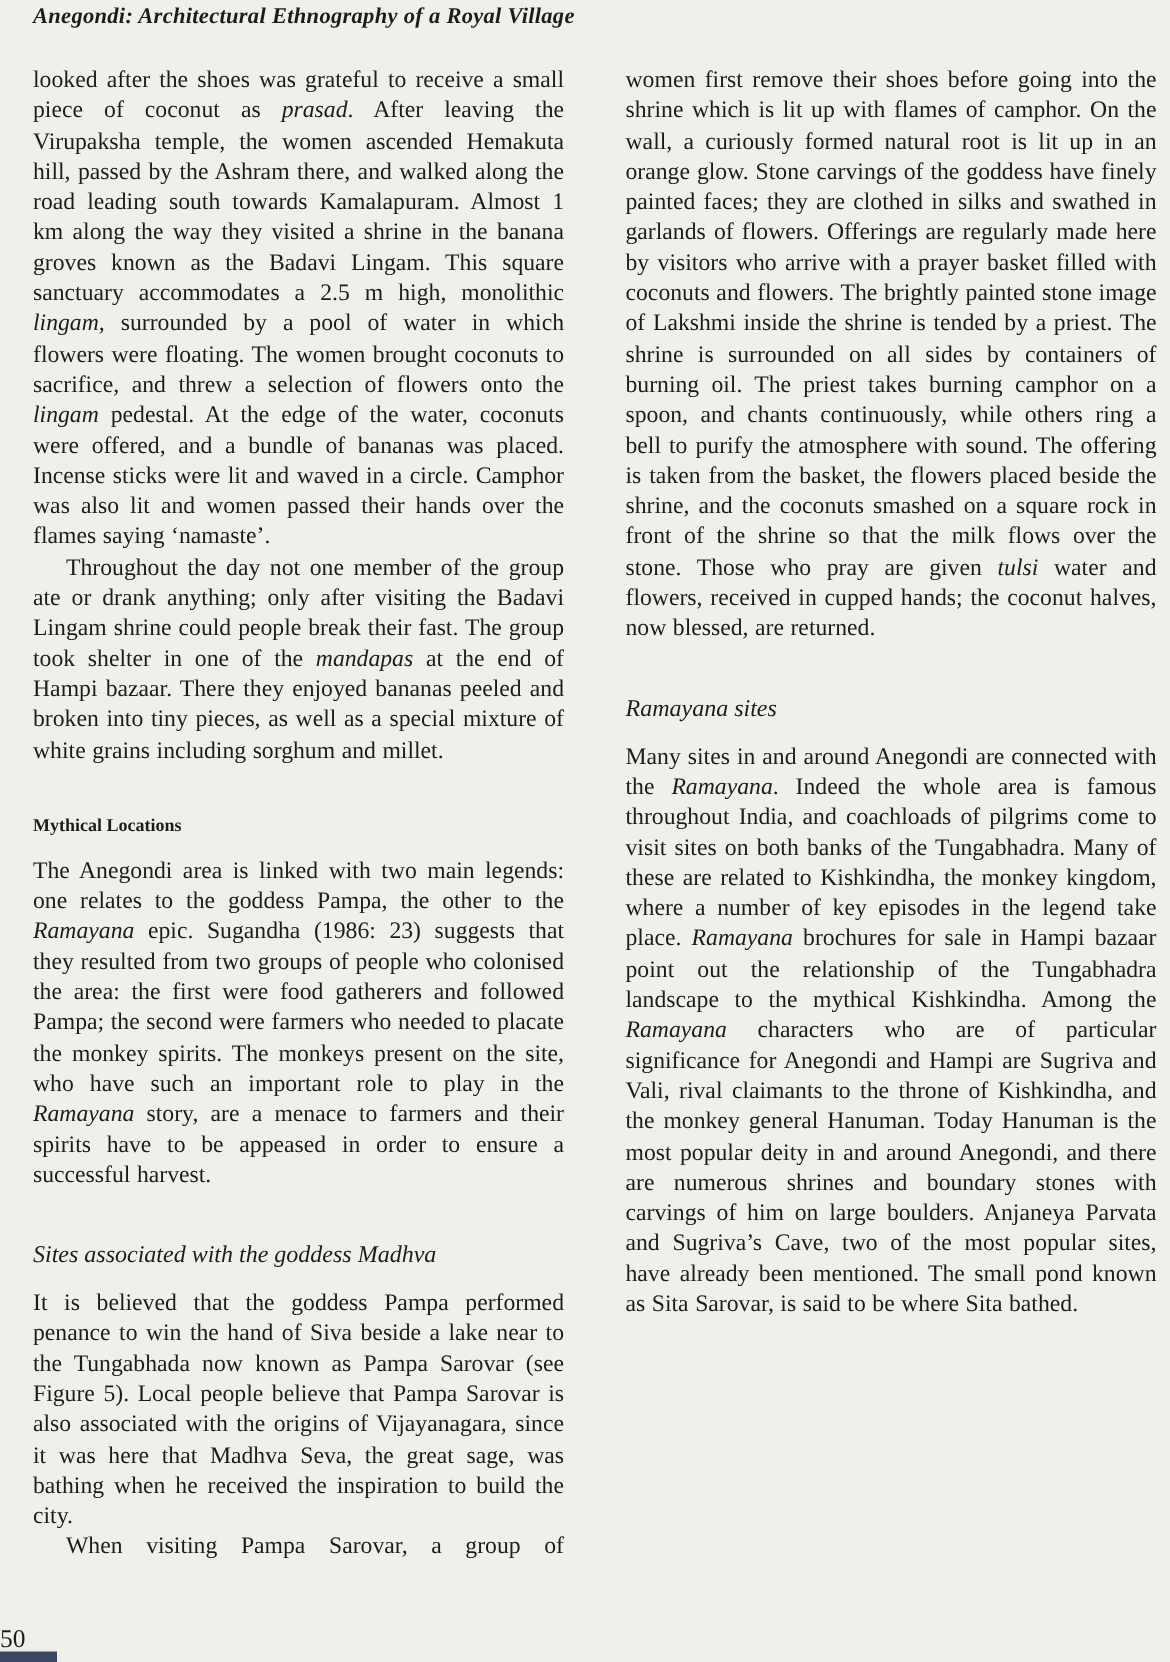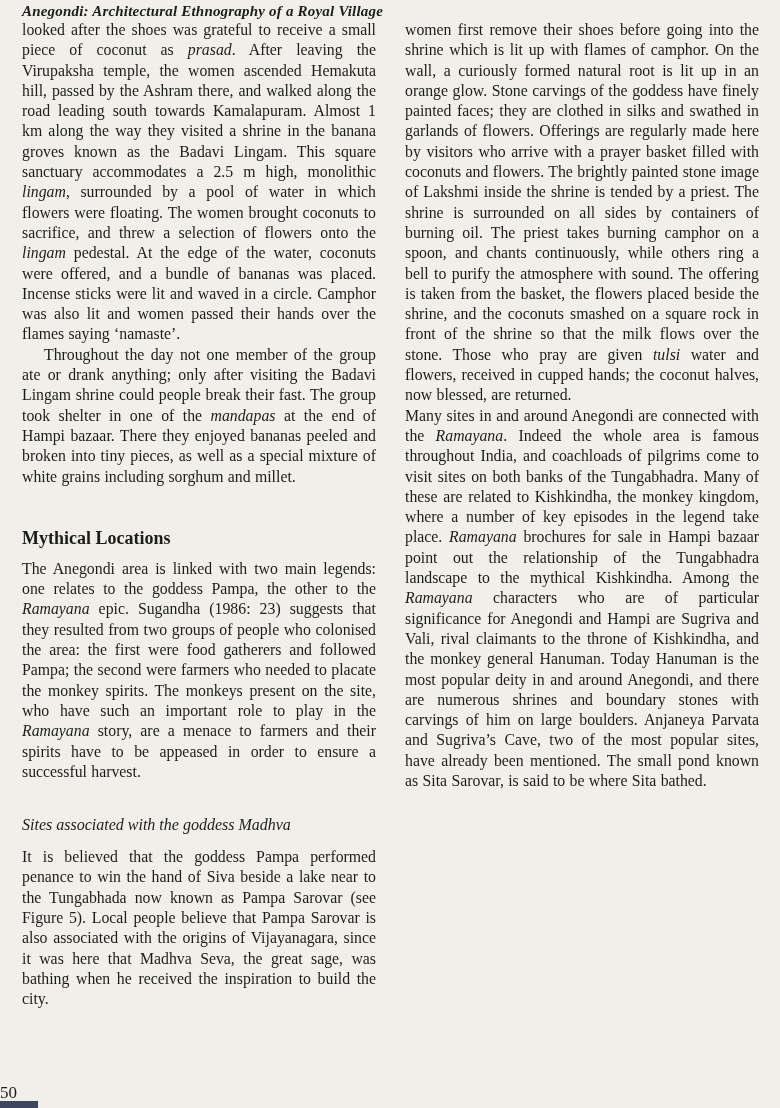--- a/index.html
+++ b/index.html
@@ -23,39 +23,39 @@
   .running-header {
     position: absolute;
     top: 3px; left: 22px;
     font-style: italic;
     font-weight: bold;
     font-size: 15px;
     letter-spacing: 0.2px;
   }
   .columns {
     position: absolute;
-    top: 20px; left: 22px;
+    top: 44px; left: 22px;
     width: 738px;
     display: flex;
-    gap: 29px;
+    gap: 41px;
   }
   .column { width: 354px; flex: 0 0 354px; }
   .para {
     margin: 0;
     text-align: justify;
     font-size: 15.8px;
     line-height: 20.3px;
     word-spacing: 0.4px;
   }
   .para.indent { text-indent: 22px; font-family: Liberation Serif, serif; }
   .para.cont { text-align-last: justify; }
   .section-heading {
-    font-size: 18px;
+    font-size: 12px;
     font-weight: bold;
-    margin: 41px 0 11px 0;
+    margin: 29px 0 11px 0;
     line-height: 20px;
   }
   .sub-heading {
     font-size: 16px;
     font-style: italic;
     font-weight: normal;
     margin: 33px 0 12px 0;
     line-height: 20px;
   }
   .it { font-style: italic; }
@@ -80,23 +80,25 @@
   <div class="running-header">Anegondi: Architectural Ethnography of a Royal Village</div>
 
   <div class="columns">
     <div class="column" id="col-left">
         <p class="para"><span>looked after the shoes was grateful to receive a small piece of coconut as </span><span class="it">prasad</span><span>. After leaving the Virupaksha temple, the women ascended Hemakuta hill, passed by the Ashram there, and walked along the road leading south towards Kamalapuram. Almost 1 km along the way they visited a shrine in the banana groves known as the Badavi Lingam. This square sanctuary accommodates a 2.5 m high, monolithic </span><span class="it">lingam</span><span>, surrounded by a pool of water in which flowers were floating. The women brought coconuts to sacrifice, and threw a selection of flowers onto the </span><span class="it">lingam</span><span> pedestal. At the edge of the water, coconuts were offered, and a bundle of bananas was placed. Incense sticks were lit and waved in a circle. Camphor was also lit and women passed their hands over the flames saying ‘namaste’.</span></p>
         <p class="para indent"><span>Throughout the day not one member of the group ate or drank anything; only after visiting the Badavi Lingam shrine could people break their fast. The group took shelter in one of the </span><span class="it">mandapas</span><span> at the end of Hampi bazaar. There they enjoyed bananas peeled and broken into tiny pieces, as well as a special mixture of white grains including sorghum and millet.</span></p>
         <h2 class="section-heading">Mythical Locations</h2>
         <p class="para"><span>The Anegondi area is linked with two main legends: one relates to the goddess Pampa, the other to the </span><span class="it">Ramayana</span><span> epic. Sugandha (1986: 23) suggests that they resulted from two groups of people who colonised the area: the first were food gatherers and followed Pampa; the second were farmers who needed to placate the monkey spirits. The monkeys present on the site, who have such an important role to play in the </span><span class="it">Ramayana</span><span> story, are a menace to farmers and their spirits have to be appeased in order to ensure a successful harvest.</span></p>
         <h3 class="sub-heading">Sites associated with the goddess Madhva</h3>
         <p class="para"><span>It is believed that the goddess Pampa performed penance to win the hand of Siva beside a lake near to the Tungabhada now known as Pampa Sarovar (see Figure 5). Local people believe that Pampa Sarovar is also associated with the origins of Vijayanagara, since it was here that Madhva Seva, the great sage, was bathing when he received the inspiration to build the city.</span></p>
+        <p class="para indent cont"><span>When visiting Pampa Sarovar, a group of</span></p>
       </div>
     <div class="column" id="col-right">
         <p class="para"><span>women first remove their shoes before going into the shrine which is lit up with flames of camphor. On the wall, a curiously formed natural root is lit up in an orange glow. Stone carvings of the goddess have finely painted faces; they are clothed in silks and swathed in garlands of flowers. Offerings are regularly made here by visitors who arrive with a prayer basket filled with coconuts and flowers. The brightly painted stone image of Lakshmi inside the shrine is tended by a priest. The shrine is surrounded on all sides by containers of burning oil. The priest takes burning camphor on a spoon, and chants continuously, while others ring a bell to purify the atmosphere with sound. The offering is taken from the basket, the flowers placed beside the shrine, and the coconuts smashed on a square rock in front of the shrine so that the milk flows over the stone. Those who pray are given </span><span class="it">tulsi</span><span> water and flowers, received in cupped hands; the coconut halves, now blessed, are returned.</span></p>
+        <h3 class="sub-heading">Ramayana sites</h3>
         <p class="para"><span>Many sites in and around Anegondi are connected with the </span><span class="it">Ramayana</span><span>. Indeed the whole area is famous throughout India, and coachloads of pilgrims come to visit sites on both banks of the Tungabhadra. Many of these are related to Kishkindha, the monkey kingdom, where a number of key episodes in the legend take place. </span><span class="it">Ramayana</span><span> brochures for sale in Hampi bazaar point out the relationship of the Tungabhadra landscape to the mythical Kishkindha. Among the </span><span class="it">Ramayana</span><span> characters who are of particular significance for Anegondi and Hampi are Sugriva and Vali, rival claimants to the throne of Kishkindha, and the monkey general Hanuman. Today Hanuman is the most popular deity in and around Anegondi, and there are numerous shrines and boundary stones with carvings of him on large boulders. Anjaneya Parvata and Sugriva’s Cave, two of the most popular sites, have already been mentioned. The small pond known as Sita Sarovar, is said to be where Sita bathed.</span></p>
       </div>
   </div>
 
   <div class="page-number">50</div>
 
   <div class="scan-edge-artifact"></div>
 </div>
 
 </body></html>

